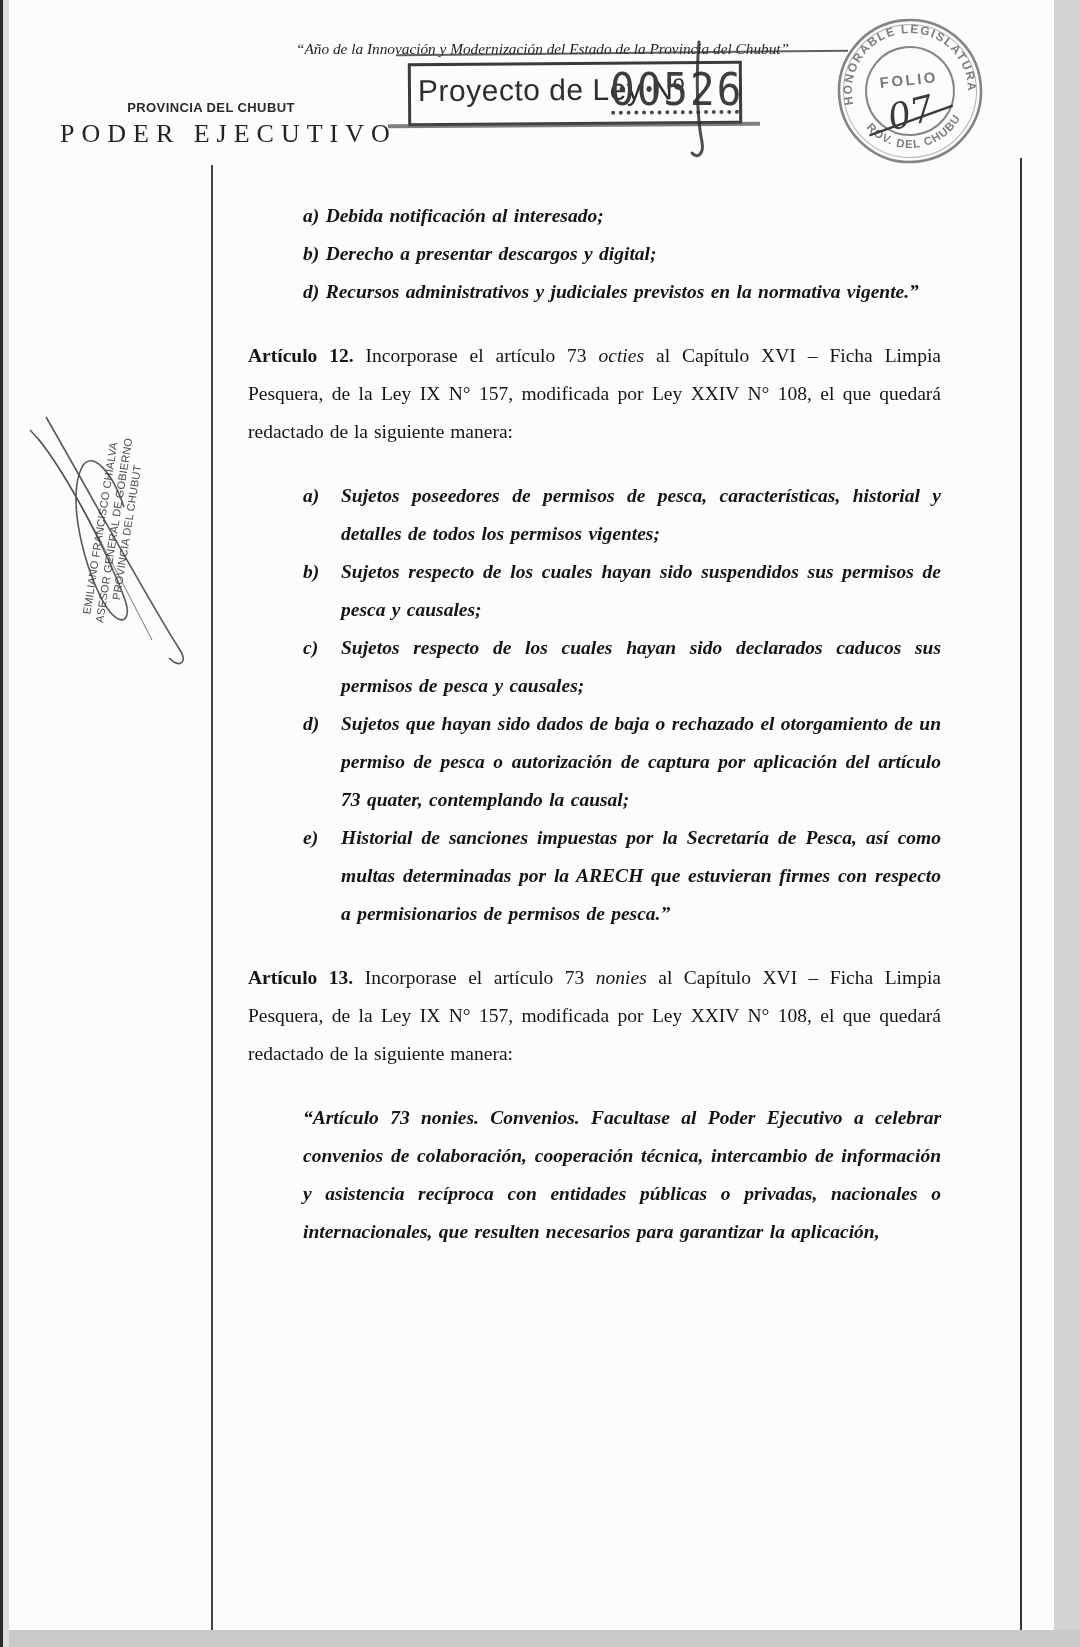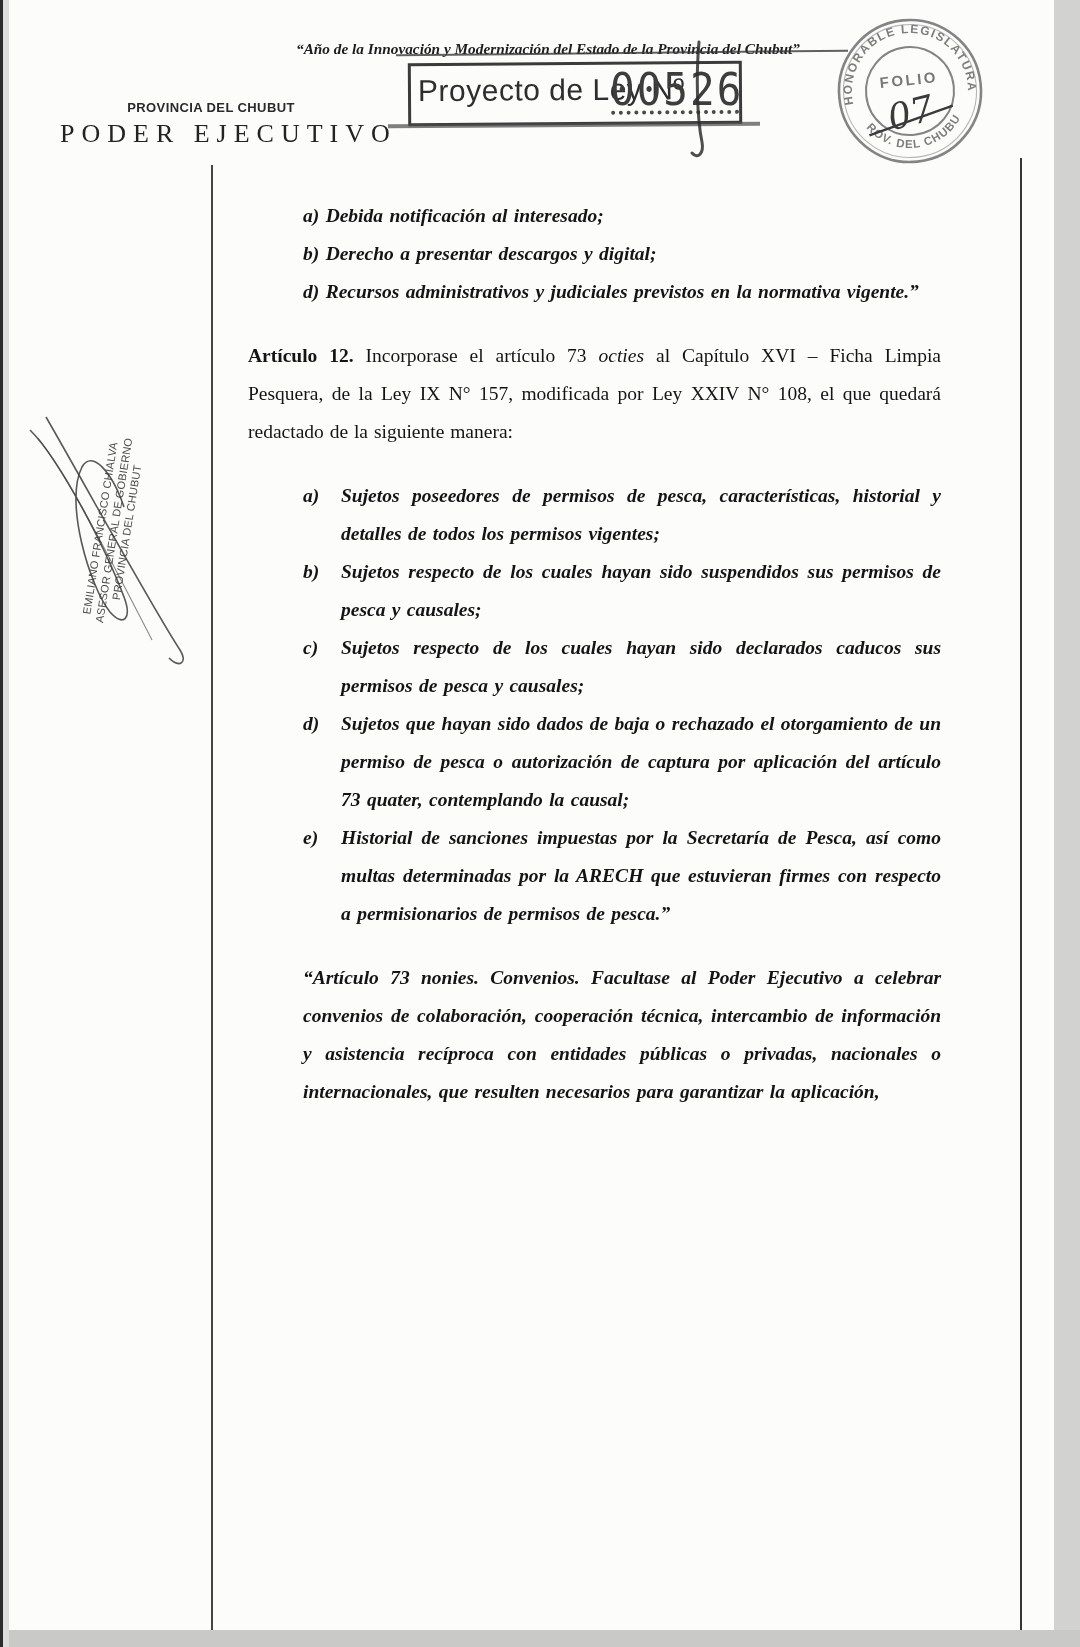--- a/index.html
+++ b/index.html
@@ -13,21 +13,21 @@
   
   .rule-left{position:absolute;left:211px;top:165px;width:2px;height:1482px;background:#454545;z-index:5;}
   .rule-right{position:absolute;left:1020px;top:158px;width:2px;height:1474px;background:#353535;z-index:5;}
   
   .letterhead{position:absolute;left:60px;top:100px;width:302px;text-align:center;z-index:6;}
   .letterhead .l1{font-family:"Liberation Sans",sans-serif;font-size:13px;font-weight:700;
                   letter-spacing:.4px;color:#2a2a2a;}
   .letterhead .l2{font-family:"Liberation Serif",serif;font-size:26px;letter-spacing:7px;
                   color:#232323;margin-top:4px;white-space:nowrap;}
   
-  .header-quote{position:absolute;left:296px;top:40px;width:560px;font-size:15.3px;font-weight:700;
+  .header-quote{position:absolute;left:296px;top:40px;width:560px;font-size:15.3px;font-weight:400;
                 font-style:italic;color:#1d1d1d;white-space:nowrap;z-index:6;}
   .strike1{position:absolute;left:396px;top:52px;width:452px;height:2px;background:#3a3a3a;
            transform:rotate(-.6deg);opacity:.8;z-index:7;}
   
   .stamp-box{position:absolute;left:408px;top:62px;width:334px;height:63px;border:3px solid #3b3b3b;
              transform:rotate(-.4deg);z-index:8;box-sizing:border-box;}
   .stamp-label{position:absolute;left:7px;top:8px;font-family:"Liberation Sans",sans-serif;
                font-size:30px;color:#2e2e2e;letter-spacing:.5px;white-space:nowrap;}
   .stamp-dots{position:absolute;left:200px;top:46px;width:128px;border-bottom:4px dotted #4a4a4a;}
   .stamp-number{position:absolute;left:610px;top:66px;font-family:"DejaVu Sans Mono",monospace;
@@ -156,19 +156,22 @@
       <div class="q2-item">
         <span class="mk">d)</span>
         <span class="tx">Sujetos que hayan sido dados de baja o rechazado el otorgamiento de un permiso de pesca o autorización de captura por aplicación del artículo 73 quater, contemplando la causal;</span>
       </div>
       <div class="q2-item">
         <span class="mk">e)</span>
         <span class="tx">Historial de sanciones impuestas por la Secretaría de Pesca, así como multas determinadas por la ARECH que estuvieran firmes con respecto a permisionarios de permisos de pesca.”</span>
       </div>
     </div>
 
+    <div class="art">
+      <span class="lbl">Artículo 13.</span><span> Incorporase el artículo 73 </span><span class="it">nonies</span><span> al Capítulo XVI – Ficha Limpia Pesquera, de la Ley IX N° 157, modificada por Ley XXIV N° 108, el que quedará redactado de la siguiente manera:</span>
+    </div>
 
     <div class="bq">
       <div>“Artículo 73 nonies. Convenios. Facultase al Poder Ejecutivo a celebrar convenios de colaboración, cooperación técnica, intercambio de información y asistencia recíproca con entidades públicas o privadas, nacionales o internacionales, que resulten necesarios para garantizar la aplicación,</div>
     </div>
 
   </div>
 </div>
 
 </body></html>

